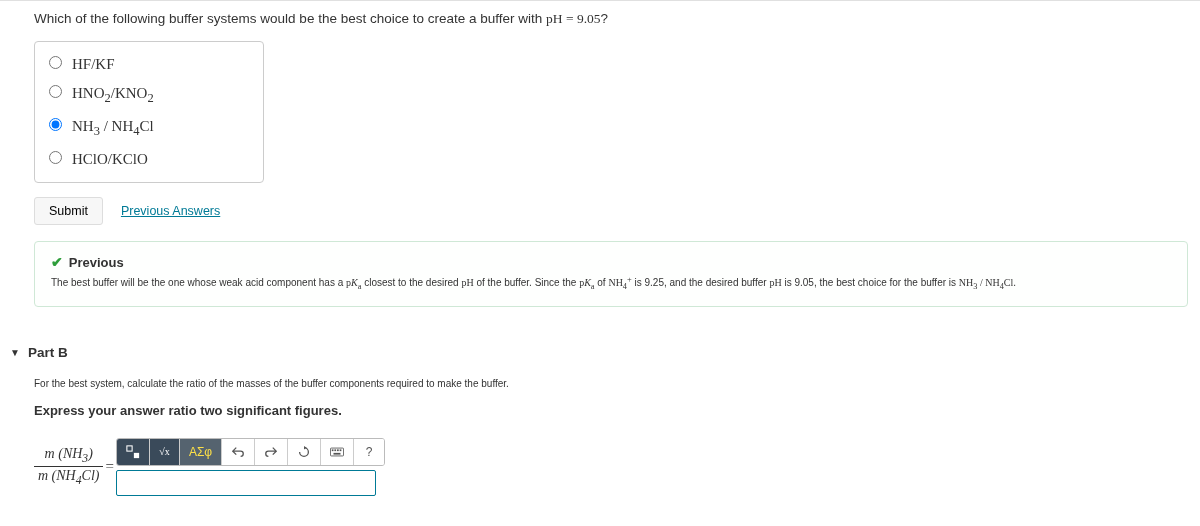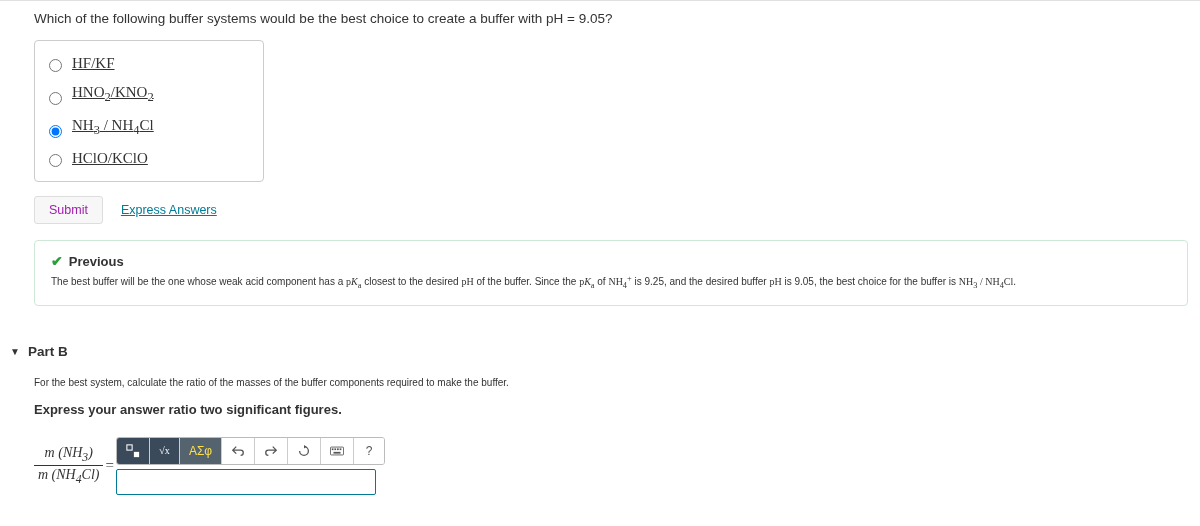--- a/index.html
+++ b/index.html
@@ -1,25 +1,25 @@
 <!DOCTYPE html>
 <html><head>
 <meta charset="utf-8">
 <style>
   * { box-sizing: border-box; margin: 0; padding: 0; }
   body { font-family: Arial, Helvetica, sans-serif; font-size: 13px; color: #333; background: #fff; }
   .container { border-top: 1px solid #e0e0e0; padding: 10px 0 0 0; }
   .question-text { padding: 0 0 14px 34px; font-size: 13.5px; }
-  .question-text .math { font-family: Liberation Sans, sans-serif; }
+  .question-text .math { font-family: Liberation Serif, serif; }
   .choices-box { border: 1px solid #ccc; border-radius: 4px; margin: 0 0 14px 34px; padding: 8px 18px 8px 10px; display: inline-block; min-width: 230px; }
-  .choice { display: flex; align-items: flex-end; padding: 6px 4px; text-decoration: underline; }
+  .choice { display: flex; align-items: flex-start; padding: 6px 4px; }
   .choice input[type="radio"] { margin-right: 10px; }
   .choice-label { font-family: 'Times New Roman', serif; font-size: 15px; }
   .action-row { padding: 0 0 16px 34px; display: flex; align-items: center; gap: 18px; }
-  .submit-btn { background: #f7f7f7; border: 1px solid #ddd; color: #a21caf; padding: 6px 14px; border-radius: 3px; font-size: 12.5px; cursor: default; }
+  .submit-btn { background: #f7f7f7; border: 1px solid #ddd; color: #000000; padding: 6px 14px; border-radius: 3px; font-size: 12.5px; cursor: default; }
   .prev-link { color: #007a96; text-decoration: underline; font-size: 12.5px; cursor: pointer; }
   .feedback-box { border: 1px solid #cfe8d6; border-radius: 4px; background: #fefffe; margin: 0 12px 20px 34px; padding: 12px 16px; }
   .fb-head { display: flex; align-items: center; gap: 6px; font-weight: bold; margin-bottom: 4px; }
   .check { color: #2e9e3b; font-size: 14px; }
   .fb-body { font-size: 10px; line-height: 1.5; }
   .serif { font-family: 'Times New Roman', serif; }
   .part-header { display: flex; align-items: center; gap: 8px; padding: 18px 0 18px 10px; font-weight: bold; font-size: 13.5px; }
   .caret { font-size: 10px; }
   .partb-body { padding: 0 0 0 34px; }
   .partb-text { margin-bottom: 14px; font-size: 10px; }
@@ -56,21 +56,21 @@
       </div><div class="choice">
         <input type="radio" name="pa" checked="" style="">
         <span class="choice-label serif">NH<sub>3</sub> / NH<sub>4</sub>Cl</span>
       </div><div class="choice">
         <input type="radio" name="pa" style="">
         <span class="choice-label serif">HClO/KClO</span>
       </div></div>
 
   <div class="action-row">
     <button class="submit-btn">Submit</button>
-    <a class="prev-link">Express Answers</a>
+    <a class="prev-link">Previous Answers</a>
   </div>
 
   <div class="feedback-box">
     <div class="fb-head">
       <span class="check">✔</span>
       <span>Previous</span>
     </div>
     <div class="fb-body" id="fb-body">The best buffer will be the one whose weak acid component has a <span class="serif">p<i>K</i><sub>a</sub></span> closest to the desired <span class="serif">pH</span> of the buffer. Since the <span class="serif">p<i>K</i><sub>a</sub></span> of <span class="serif">NH<sub>4</sub><sup>+</sup></span> is 9.25, and the desired buffer <span class="serif">pH</span> is 9.05, the best choice for the buffer is <span class="serif">NH<sub>3</sub> / NH<sub>4</sub>Cl</span>.</div>
   </div>
 

